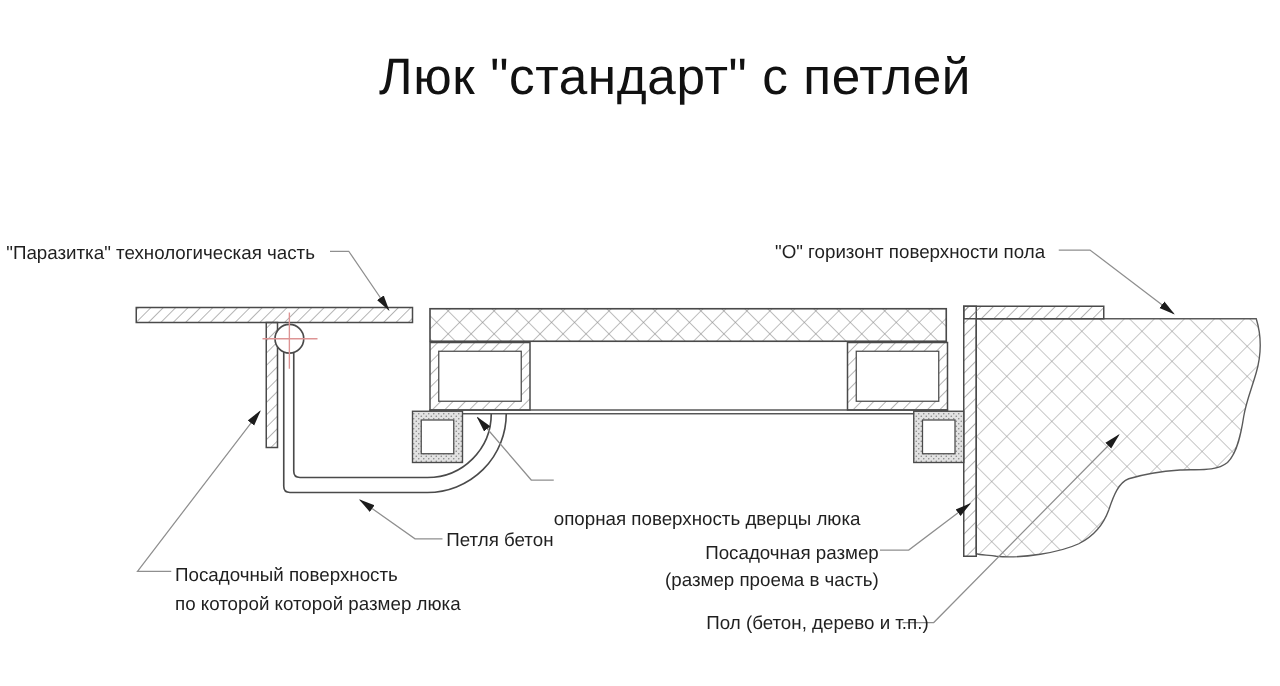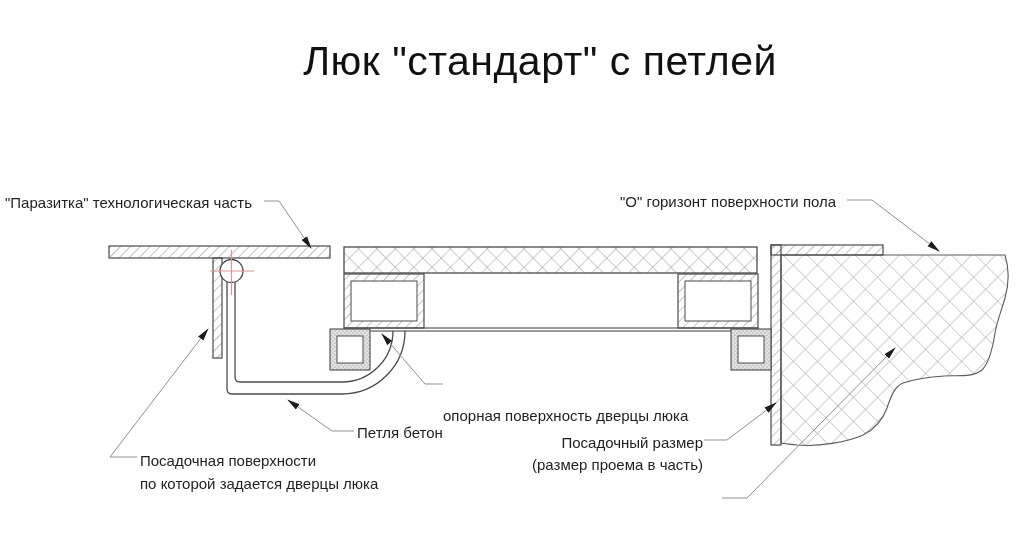--- a/index.html
+++ b/index.html
@@ -110,23 +110,24 @@
 
   <div class="lbl" style="left:5px;top:193px;">"Паразитка" технологическая часть</div>
 
   <div class="lbl" style="left:620px;top:192px;">"О" горизонт поверхности пола</div>
 
   <div class="lbl" style="left:443px;top:376px;margin-top:30px;">опорная поверхность дверцы люка</div>
 
   <div class="lbl" style="left:357px;top:423px;">Петля бетон</div>
 
   <div class="lbl two-line seat-surface">
-    <div>Посадочная поверхности</div>
-    <div>по которой задается дверцы люка</div>
+    <div>Посадочный поверхность</div>
+    <div>по которой которой размер люка</div>
   </div>
 
   <div class="lbl two-line seat-size">
-    <div>Посадочный размер</div>
+    <div>Посадочная размер</div>
     <div>(размер проема в часть)</div>
   </div>
 
+  <div class="lbl" style="left:565px;top:489px;">Пол (бетон, дерево и т.п.)</div>
 
 </div>
 
 </body></html>

